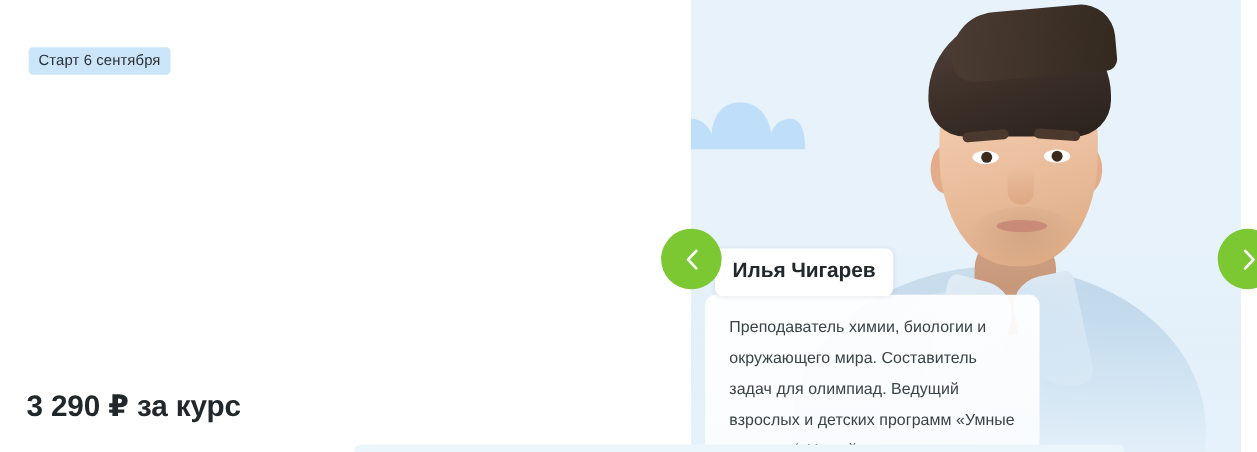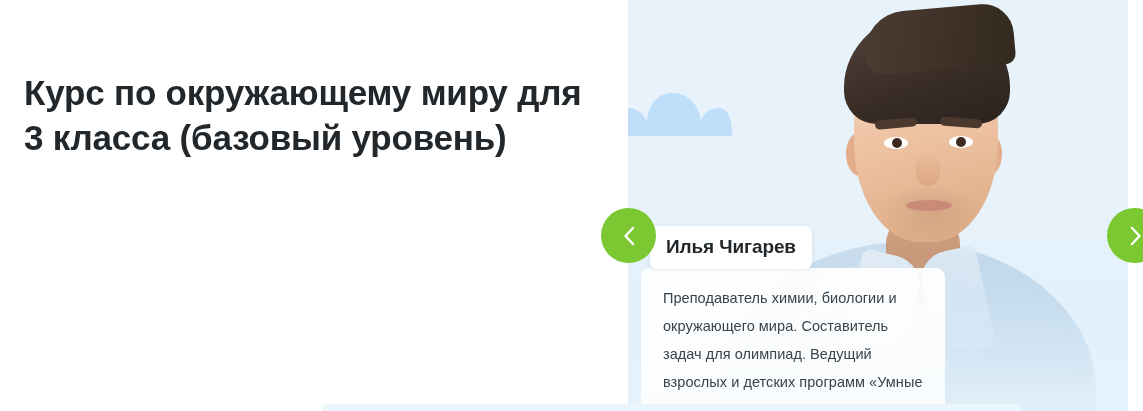--- a/index.html
+++ b/index.html
@@ -407,23 +407,24 @@
     <div class="photo-fade"></div>
   </div>
 
   <div class="cloud">
     <svg width="128" height="48" viewBox="0 0 128 48" xmlns="http://www.w3.org/2000/svg">
       <path d="M3 48 C3 30 12 20 24 20 C33 20 40 26 43 34 C44 16 54 5 69 5 C84 5 95 17 97 33 C100 25 106 20 114 20 C123 20 128 28 128 48 Z" fill="#bedefa"></path>
     </svg>
   </div>
 
   <div class="left-col">
-
-    <h1 class="course-title">Курс по окружающему миру для 3 класса (базовый уровень)</h1>
-
+    <div class="start-badge">Старт 6 сентября</div>
+
+
+    <div class="price">3 290 ₽ за курс</div>
   </div>
 
   <div class="teacher-desc-card">
     <p>Преподаватель химии, биологии и окружающего мира. Составитель задач для олимпиад. Ведущий взрослых и детских программ «Умные города» («Умный</p>
   </div>
 
   <div class="teacher-name-card">
     <span>Илья Чигарев</span>
   </div>
 

